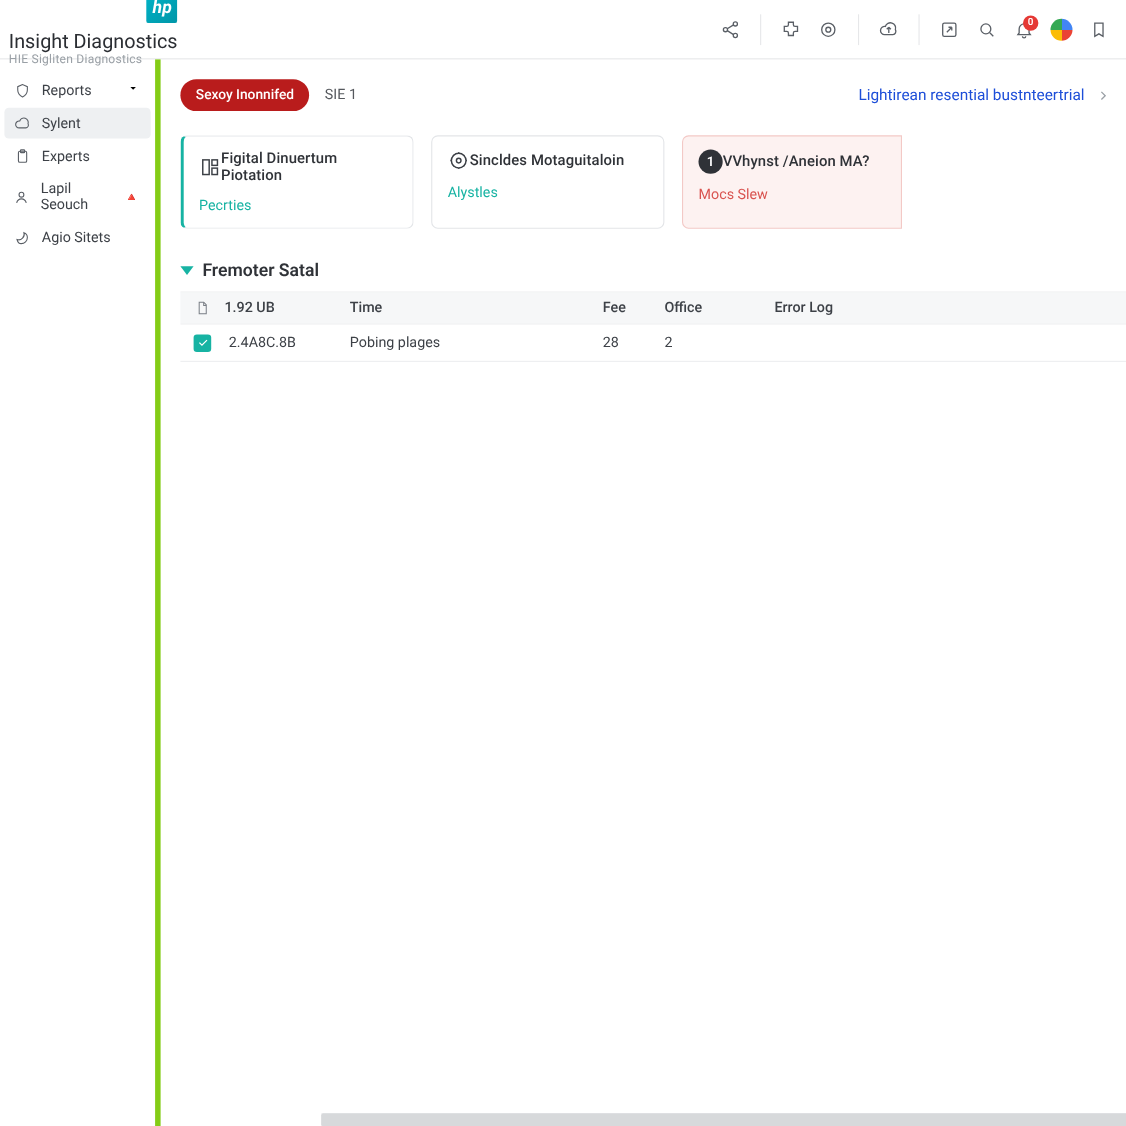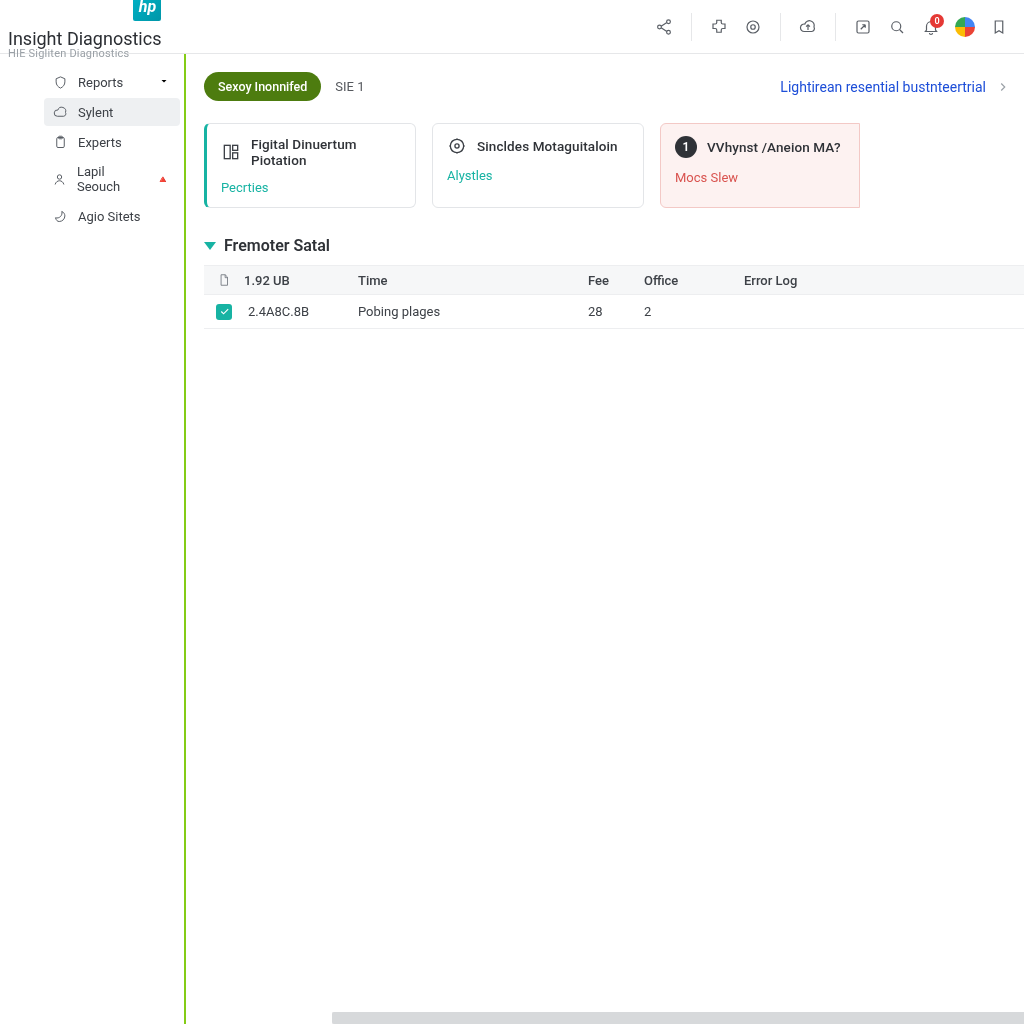--- a/index.html
+++ b/index.html
@@ -45,66 +45,65 @@
     width:20px; height:20px; border-radius:50%;
     background: conic-gradient(#4285f4 0 90deg,#ea4335 90deg 180deg,#fbbc05 180deg 270deg,#34a853 270deg 360deg);
   }
   .bookmark-outline svg { fill:none; }
 
   
   .body { display:flex; height:calc(1024px - 54px); }
 
   
   .sidebar {
-    width:146px; border-right:2px solid #84cc16;
+    width:146px; border-right:5px solid #84cc16;
     padding-top:14px;
     font-size:13px;
-    margin-left:40px;
   }
   .side-item {
     display:flex; align-items:center; gap:10px;
     padding:6px 10px 6px 8px;
     color:#3d4147; cursor:pointer;
     border-radius:4px; margin:0 4px 2px 4px;
   }
   .side-item.active { background:#eef0f2; }
   .side-ico { width:16px; height:16px; color:#5a5f66; display:flex; align-items:center; justify-content:center; }
   .side-ico svg { width:15px; height:15px; stroke:#5a5f66; fill:none; stroke-width:1.6; }
   .side-item .chev { margin-left:auto; }
   .side-item .chev svg { width:12px; height:12px; }
   .side-beta { font-size:11px; margin-left:2px; }
 
   
   .main { flex:1; display:flex; flex-direction:column; position:relative; }
   .main-inner { padding:18px 0 0 18px; }
 
   .toprow { display:flex; align-items:center; gap:14px; padding-right:14px; }
   .pill {
-    background:#4d7c0f; color:#fff;
+    background:#b91c1c; color:#fff;
     font-size:12.5px; font-weight:500;
     padding:7px 14px; border-radius:16px;
     cursor:pointer;
   }
   .sie { font-size:13px; color:#55585d; }
   .toprow-spacer { flex:1; }
   .lightlink { color:#1d4ed8; font-size:14px; display:flex; align-items:center; gap:10px; cursor:pointer; }
   .lightlink svg { width:14px; height:14px; stroke:#9aa0a6; fill:none; stroke-width:2; }
 
   
   .cards { display:flex; gap:16px; margin-top:22px; padding-right:0; }
   .card {
     width:212px; min-width:212px;
     border:1px solid #e3e5e8; border-radius:6px;
     padding:12px 14px 12px 14px;
     background:#fff;
     display:flex; flex-direction:column; gap:12px;
   }
   .card.accent-teal  { border-left:3px solid #17b3a3; }
   .card.accent-red   { border-color:#f3c9c6; background:#fdf2f1; }
-  .card .c-head { display:flex; align-items:center; gap:10px; }
+  .card .c-head { display:flex; align-items:center; }
   .card .c-ico { width:20px; height:20px; display:flex; align-items:center; justify-content:center; }
   .card .c-ico svg { width:20px; height:20px; stroke:#3d4147; fill:none; stroke-width:1.6; }
   .card .c-title { font-size:13.5px; color:#2f3237; font-weight:500; letter-spacing:0.1px; }
   .card .c-link { font-size:13px; color:#17b3a3; cursor:pointer; }
   .card.accent-red .c-link { color:#d9534f; }
   .card.accent-red .c-numcircle {
     width:22px; height:22px; border-radius:50%;
     background:#2f3237; color:#fff; font-size:12px; font-weight:600;
     display:flex; align-items:center; justify-content:center;
   }

